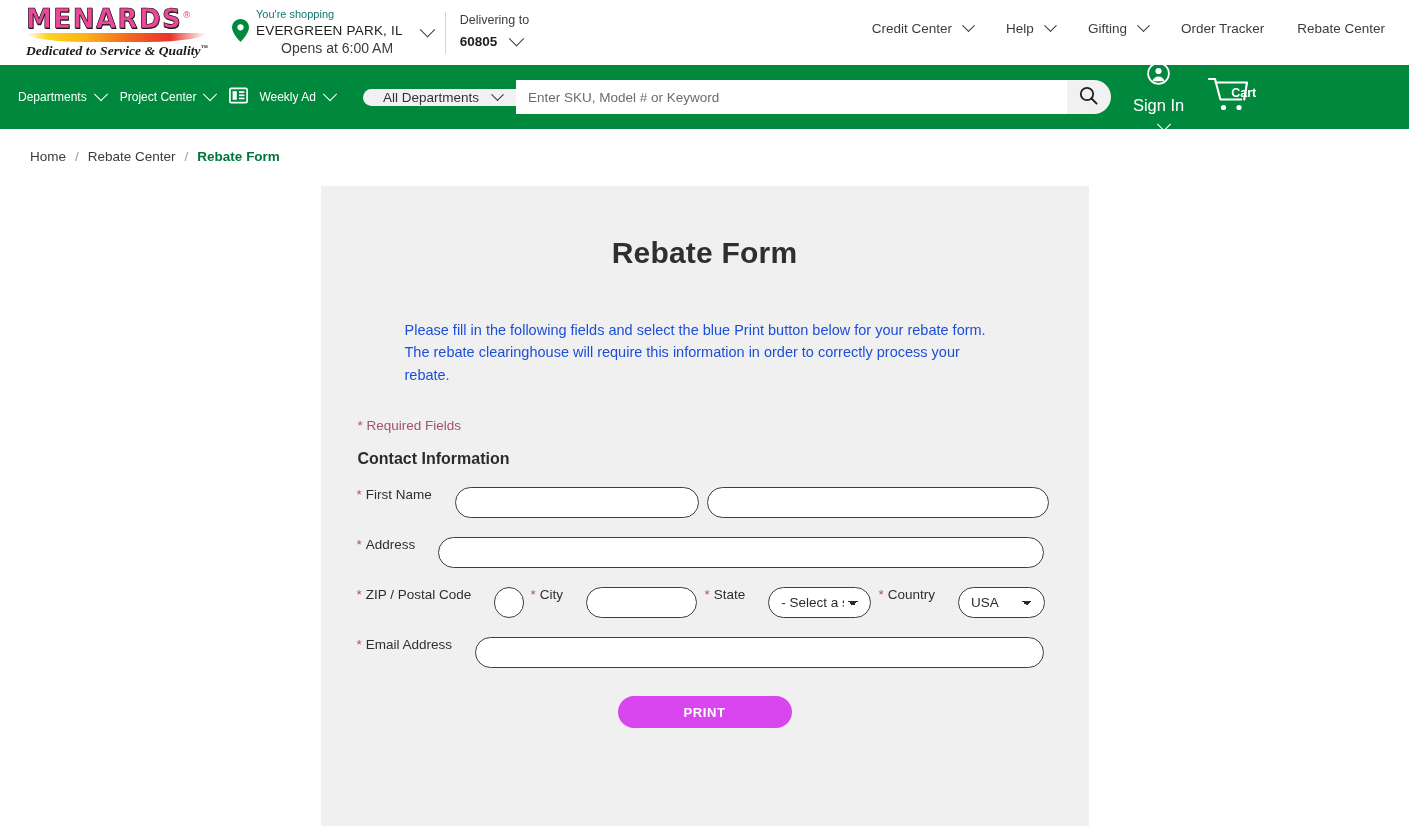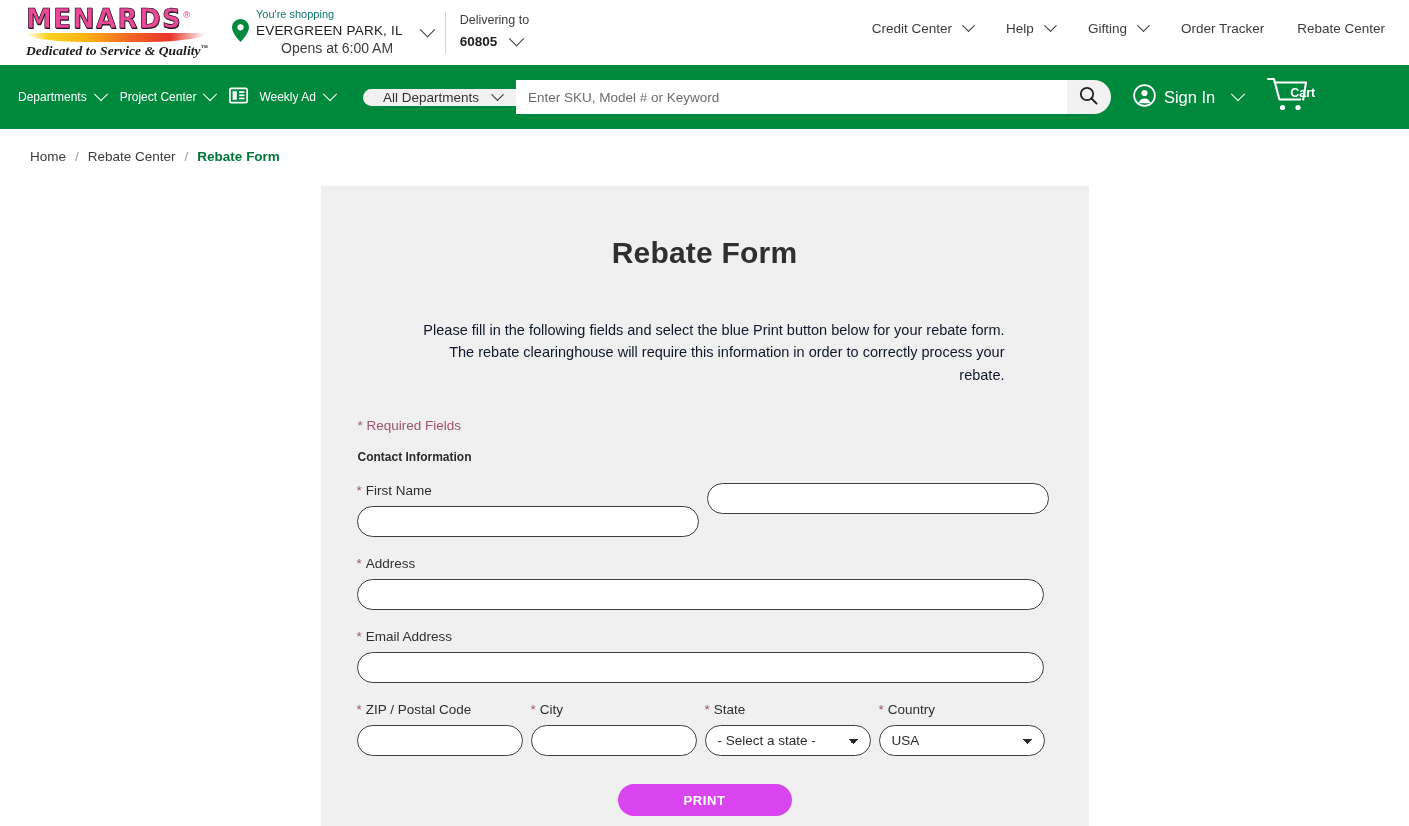--- a/index.html
+++ b/index.html
@@ -180,20 +180,21 @@
     border: none;
     border-radius: 0 17px 17px 0;
     display: flex; align-items: center; justify-content: center;
     cursor: pointer;
     padding: 0;
   }
   .signin {
     display: flex; align-items: center; gap: 8px;
     margin-left: 22px; font-size: 16.5px; cursor: pointer;
     white-space: nowrap;
+    flex-direction: column;
   }
   .signin .chev { border-color: #fff; width: 10px; height: 10px; margin-left: 10px; }
   .cart {
     margin-left: 22px; position: relative;
     display: flex; align-items: center; cursor: pointer;
   }
   .cart-label {
     position: absolute;
     left: 25px; top: 10px;
     font-size: 12.5px; font-weight: bold; color: #fff;
@@ -220,41 +221,41 @@
   }
   .panel-title {
     text-align: center;
     font-size: 30px;
     font-weight: bold;
     color: #2f2f2f;
     margin: 16px 0 0 0;
     letter-spacing: 0.2px;
   }
   .panel-intro {
-    text-align: right;
+    text-align: left;
     font-size: 14.5px;
     line-height: 1.55;
-    color: #0f172a;
+    color: #1d4ed8;
     margin: 49px auto 0 auto;
     max-width: 600px;
   }
   .required-note {
     color: #a3546a;
     font-size: 13.5px;
     margin: 32px 0 0 1px;
   }
   .section-title {
-    font-size: 12px;
+    font-size: 16px;
     font-weight: bold;
     color: #2b2b2b;
     margin: 17px 0 0 1px;
   }
 
   .frow { display: flex; margin-top: 19px; }
-  .fgroup { display: flex; flex-direction: column; }
+  .fgroup { display: flex; flex-direction: row; gap: 23px; }
   .flabel {
     font-size: 13.5px;
     color: #2f2f2f;
     margin-bottom: 8px;
     white-space: nowrap;
   }
   .star { color: #a3546a; margin-right: 4px; }
   .finput {
     height: 31px;
     border: 1px solid #3f3f3f;
@@ -468,27 +469,20 @@
   </div>
 
   <div class="frow">
     <div class="fgroup w-full">
       <label class="flabel"><span class="star">*</span><span>Address</span></label>
       <input class="finput" type="text" placeholder="" style="">
     </div>
   </div>
 
   <div class="frow">
-    <div class="fgroup w-full">
-      <label class="flabel"><span class="star">*</span><span>Email Address</span></label>
-      <input class="finput" type="text" placeholder="" style="">
-    </div>
-  </div>
-
-  <div class="frow">
     <div class="fgroup w-q1">
       <label class="flabel"><span class="star">*</span><span>ZIP / Postal Code</span></label>
       <input class="finput" type="text" placeholder="" style="">
     </div>
     <div class="gap-q"></div>
     <div class="fgroup w-q2">
       <label class="flabel"><span class="star">*</span><span>City</span></label>
       <input class="finput" type="text" placeholder="" style="">
     </div>
     <div class="gap-q"></div>
@@ -500,17 +494,24 @@
     </div>
     <div class="gap-q"></div>
     <div class="fgroup w-q4">
       <label class="flabel"><span class="star">*</span><span>Country</span></label>
       <select class="fselect">
         <option>USA</option>
       </select>
     </div>
   </div>
 
+  <div class="frow">
+    <div class="fgroup w-full">
+      <label class="flabel"><span class="star">*</span><span>Email Address</span></label>
+      <input class="finput" type="text" placeholder="" style="">
+    </div>
+  </div>
+
   <div class="print-row">
     <button class="print-btn">PRINT</button>
   </div>
 
 </div>
 
 </body></html>

